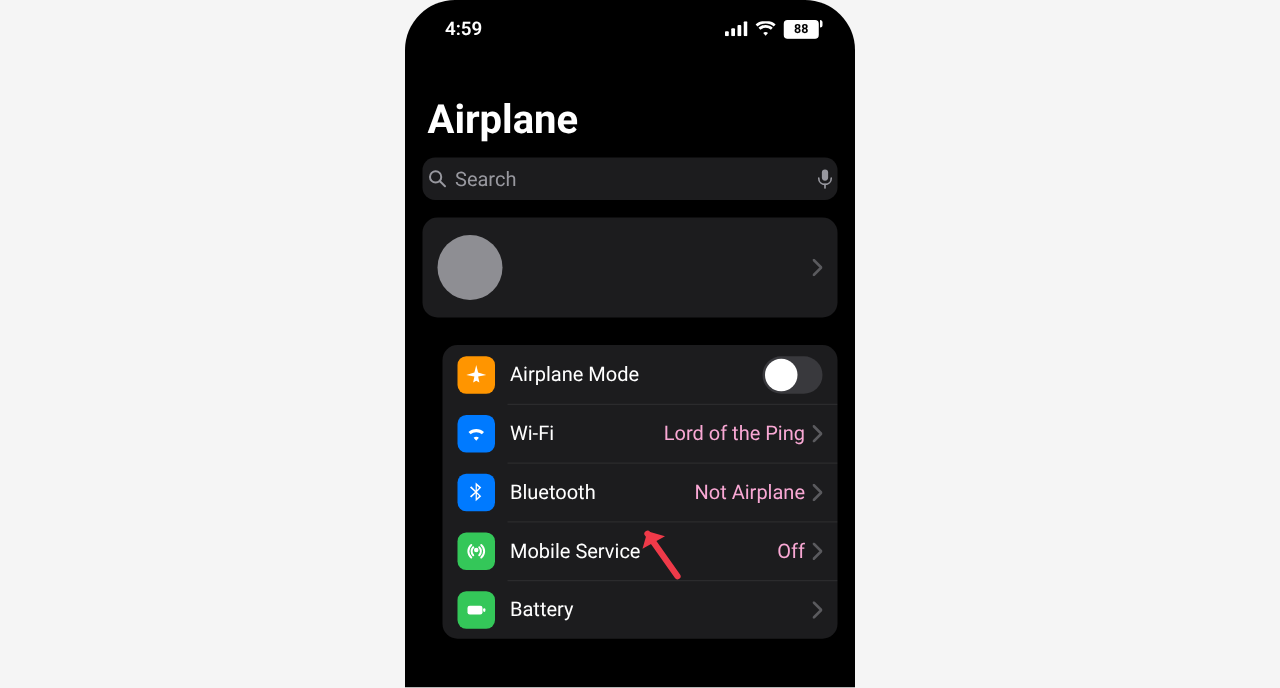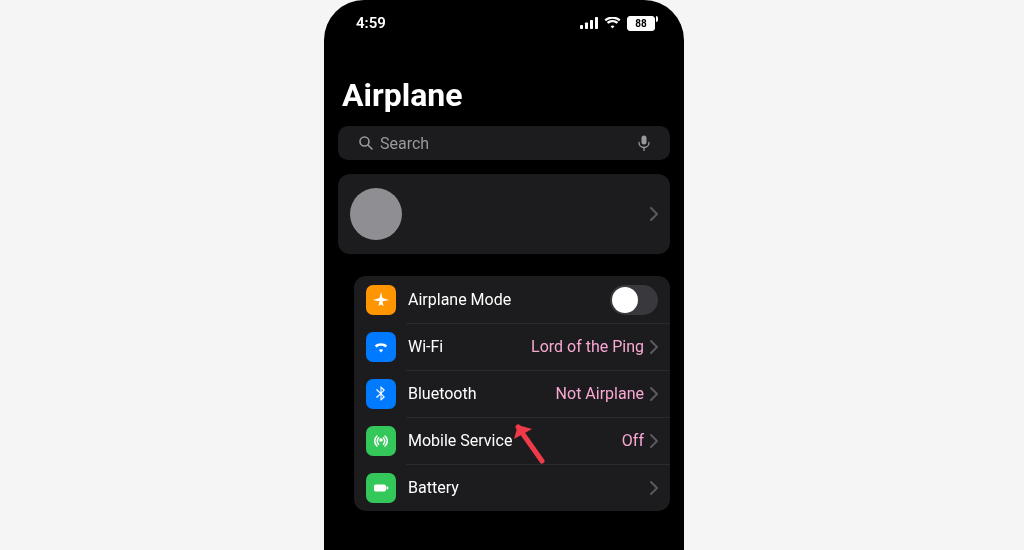--- a/index.html
+++ b/index.html
@@ -1,21 +1,21 @@
 <!DOCTYPE html>
 <html><head>
 <meta charset="utf-8">
 <style>
   html,body{margin:0;padding:0;height:100%;background:#f5f5f5;font-family:-apple-system,BlinkMacSystemFont,"Segoe UI",Roboto,Helvetica,Arial,sans-serif;}
   .canvas{position:relative;width:1008px;height:550px;background:#f5f5f5;overflow:hidden;}
   .phone{position:absolute;left:50%;top:0;transform:translateX(-50%);width:360px;height:560px;background:#000;border-top-left-radius:40px;border-top-right-radius:40px;color:#fff;overflow:hidden;}
   .status-bar{display:flex;justify-content:space-between;align-items:center;padding:14px 26px 0 32px;font-size:15px;font-weight:600;}
   .status-right{display:flex;align-items:center;gap:6px;}
   .title{font-size:32px;font-weight:700;padding:44px 18px 12px 18px;}
-  .search{margin:0 14px;background:#1c1c1e;border-radius:10px;height:34px;display:flex;align-items:center;padding:0 20px;color:#98989f;}
+  .search{margin:0 14px;background:#1c1c1e;border-radius:10px;height:34px;display:flex;align-items:center;padding:0 4px;color:#98989f;}
   .search .sicon{margin-right:6px;display:flex;}
   .search .splaceholder{flex:1;font-size:16px;}
   .search .mic{display:flex;}
   .card{margin:14px 14px 0 14px;background:#1c1c1e;border-radius:12px;}
   .profile{display:flex;align-items:center;padding:14px 12px;}
   .avatar{width:52px;height:52px;border-radius:50%;background:#8e8e93;}
   .profile .spacer{flex:1;}
   .list{margin:22px 14px 0 30px;background:#1c1c1e;border-radius:12px;overflow:hidden;}
   .row{display:flex;align-items:center;height:47px;padding:0 12px;position:relative;}
   .row + .row::before{content:"";position:absolute;left:52px;right:0;top:0;height:1px;background:#2b2b2d;}

